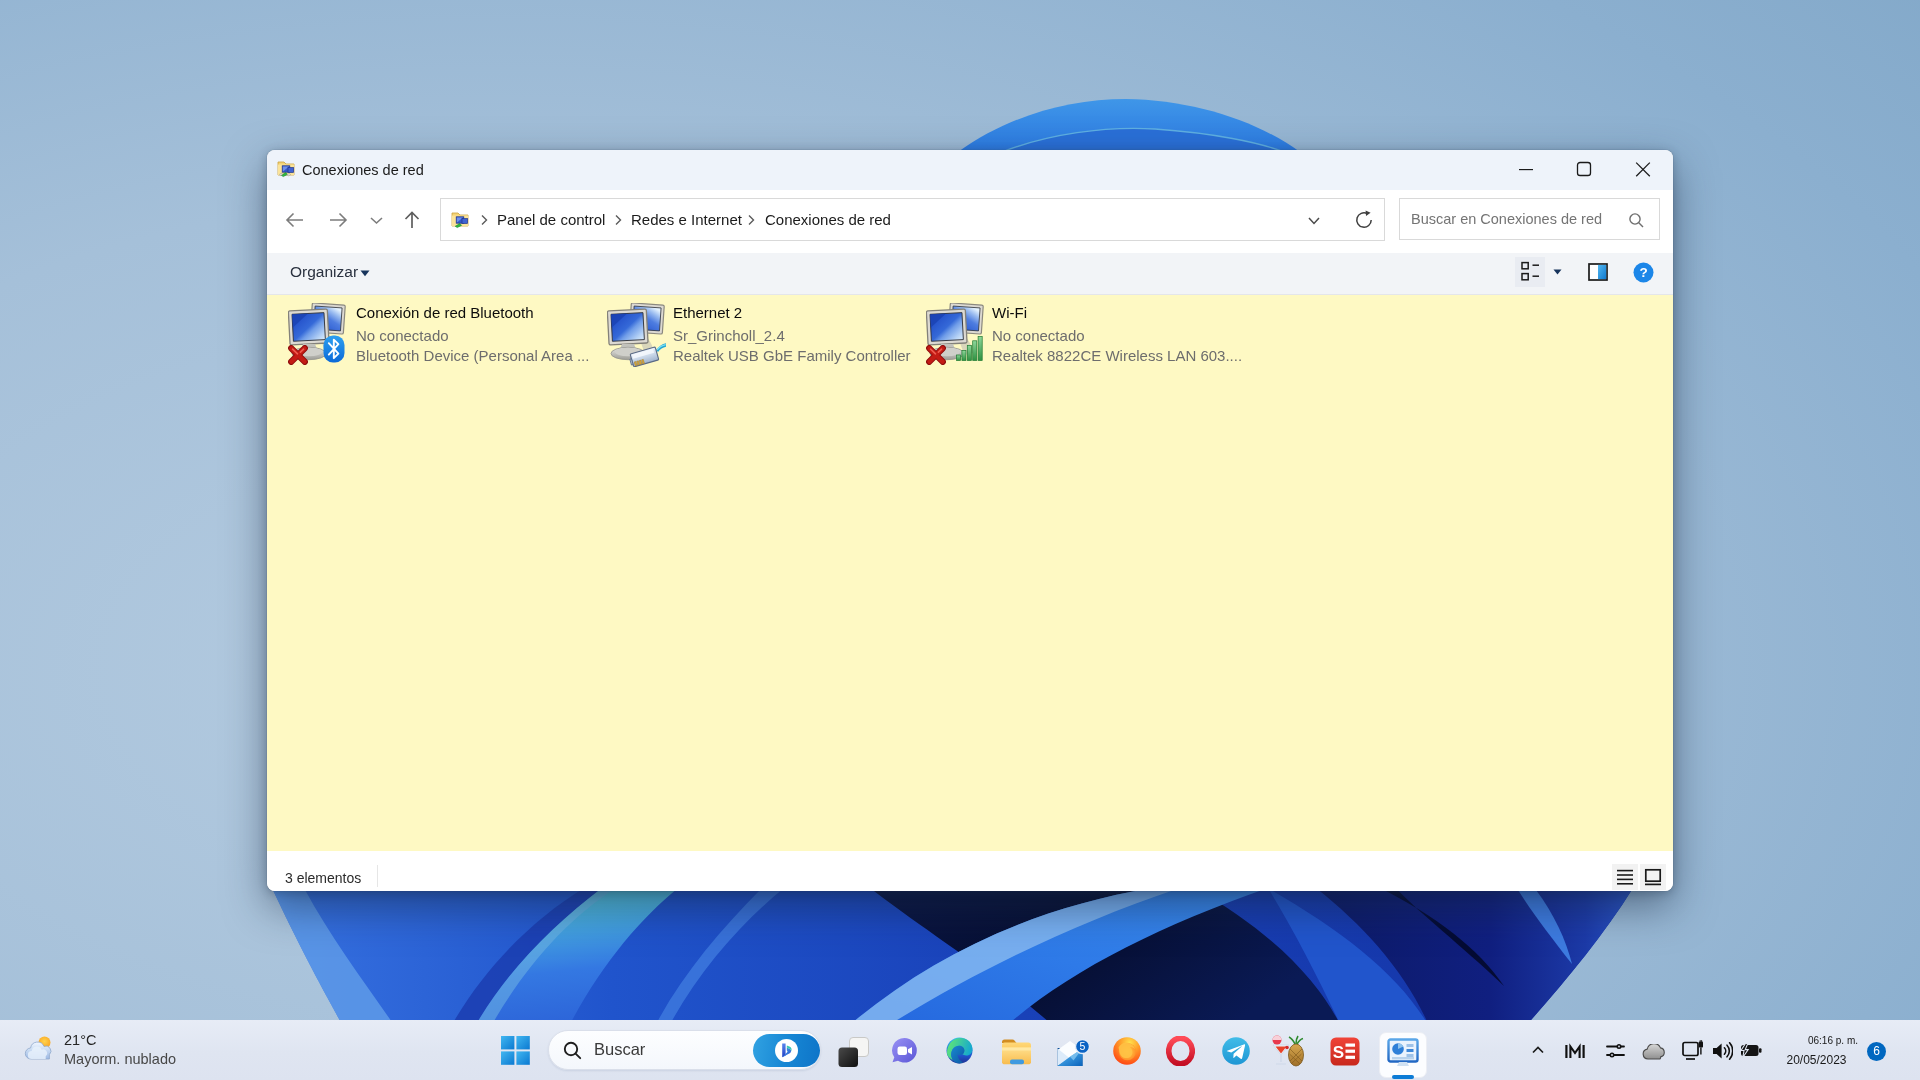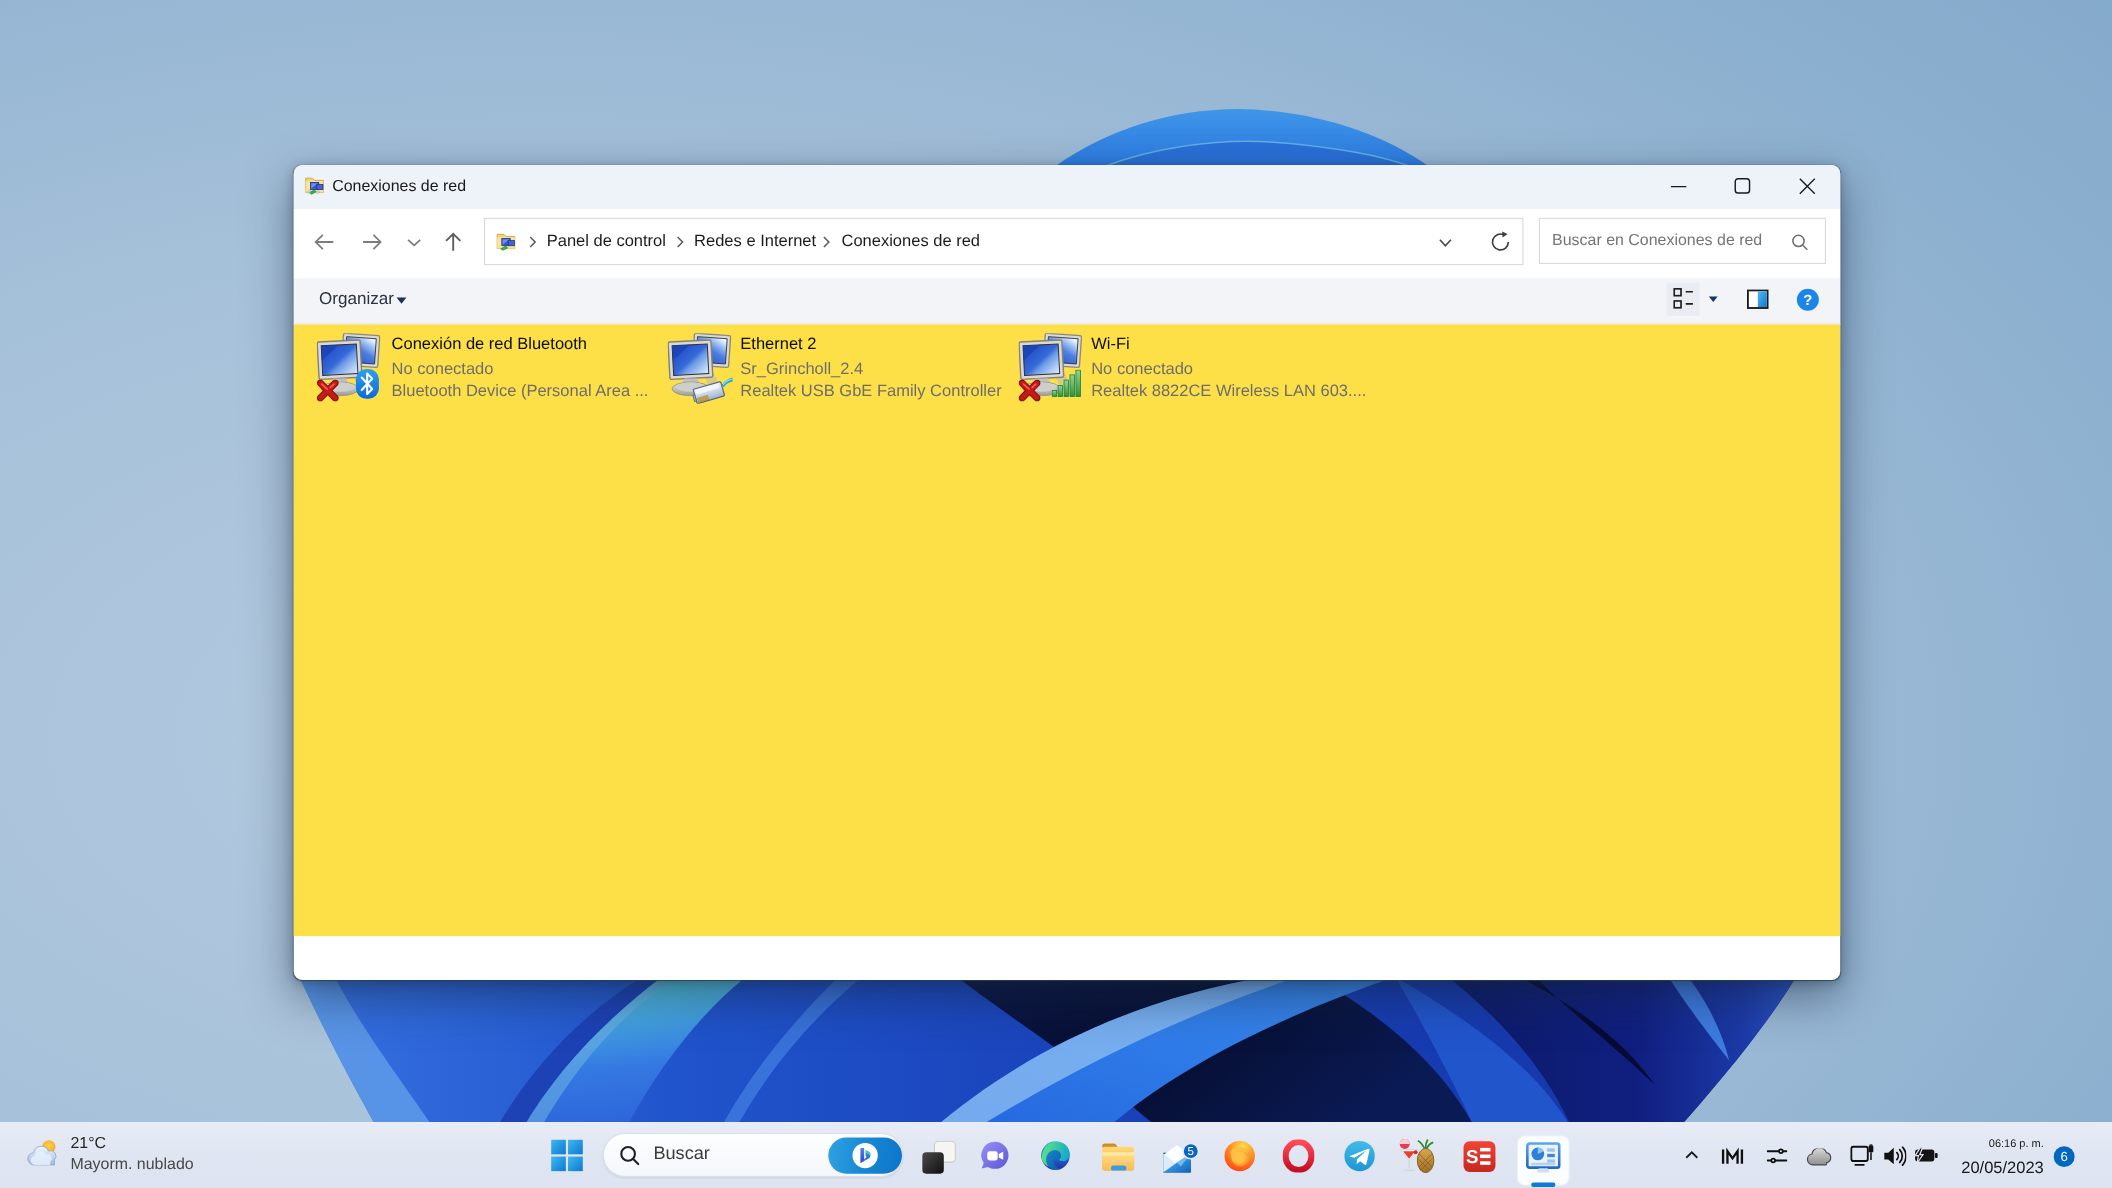--- a/index.html
+++ b/index.html
@@ -17,21 +17,21 @@
   #navbar{position:absolute;left:0;top:40px;right:0;height:63px;background:#fff;}
   #crumbbox{position:absolute;left:173px;top:48px;width:945px;height:43px;background:#fff;
     border:1px solid #d9d9d9;box-sizing:border-box;text-decoration:underline;}
   .crumbtxt{position:absolute;top:0;height:41px;line-height:41px;font-size:15px;color:#1b1b1b;white-space:nowrap;}
   #searchbox{position:absolute;left:1132px;top:48px;width:261px;height:42px;background:#fff;
     border:1px solid #d9d9d9;box-sizing:border-box;}
   #searchtxt{position:absolute;left:11px;top:0;height:40px;line-height:40px;font-size:14.5px;color:#747474;white-space:nowrap;}
   #toolbar{position:absolute;left:0;top:103px;right:0;height:41px;background:#f2f4f7;
     border-bottom:1px solid #e4e6ea;box-sizing:content-box;}
   #organizar{position:absolute;left:23px;top:10px;font-size:15.5px;color:#2b3240;}
-  #content{position:absolute;left:0;top:145px;right:0;bottom:40px;background:#fde047;}
+  #content{position:absolute;left:0;top:145px;right:0;bottom:40px;background:#fef9c3;}
   .item{position:absolute;top:0;width:320px;height:70px;}
   .iline1{position:absolute;top:1px;font-size:15px;color:#0c0c0c;white-space:nowrap;}
   .iline2{position:absolute;top:24px;font-size:15px;color:#6d6d6d;white-space:nowrap;}
   .iline3{position:absolute;top:44px;font-size:15px;color:#6d6d6d;white-space:nowrap;}
   #statusbar{position:absolute;left:0;right:0;bottom:0;height:40px;background:#fff;border-radius:0 0 8px 8px;}
   #nitems{position:absolute;left:18px;top:19px;font-size:14px;color:#2b2b2b;}
   
   #taskbar{position:absolute;left:0;top:1020px;width:1920px;height:60px;
     background:linear-gradient(180deg,#e7ecf6 0%,#dfe5f1 55%,#dde3f0 100%);}
   .tbtxt{position:absolute;white-space:nowrap;}
@@ -325,20 +325,38 @@
             <use href="#redx"></use>
           </svg>
         <svg class="abs" style="left:30px;top:33px" width="27" height="25">
             <use href="#bars5"></use>
           </svg>
         <div class="iline1" style="left:66px">Wi-Fi</div>
         <div class="iline2" style="left:66px">No conectado</div>
         <div class="iline3" style="left:66px">Realtek 8822CE Wireless LAN 603....</div>
       </div>
     </div>
+    <div id="statusbar">
+      <div id="nitems">3 elementos</div>
+      <div class="abs" style="left:110px;top:14px;width:1px;height:22px;background:#e6e6e6"></div>
+      <div class="abs" style="left:1345px;top:13px;width:26px;height:26px;background:#f2f2f2"></div>
+      <svg class="abs" style="left:1349px;top:17px" width="18" height="18" viewBox="0 0 18 18">
+        <g stroke="#1a1a1a" stroke-width="1.6">
+          <line x1="1" y1="2.6" x2="17" y2="2.6"></line>
+            <line x1="1" y1="7" x2="17" y2="7"></line>
+          <line x1="1" y1="11.4" x2="17" y2="11.4"></line>
+            <line x1="1" y1="15.8" x2="17" y2="15.8"></line>
+        </g>
+      </svg>
+      <div class="abs" style="left:1373px;top:13px;width:26px;height:26px;background:#f2f2f2"></div>
+      <svg class="abs" style="left:1377px;top:17px" width="18" height="18" viewBox="0 0 18 18">
+        <rect x="1.8" y="1.8" width="14.4" height="11.4" fill="none" stroke="#1a1a1a" stroke-width="1.7"></rect>
+        <line x1="1" y1="16.4" x2="17" y2="16.4" stroke="#1a1a1a" stroke-width="1.7"></line>
+      </svg>
+    </div>
   </div>
 
   <div id="taskbar">
     <svg class="abs" style="left:24px;top:14px" width="32" height="32" viewBox="0 0 32 32">
       <defs>
         <linearGradient id="cldG" x1="0" y1="0" x2="0" y2="1">
             <stop offset="0" stop-color="#f2f7ff"></stop>
             <stop offset="0.5" stop-color="#c6d9f2"></stop>
             <stop offset="1" stop-color="#9db9e4"></stop>
           </linearGradient>
@@ -622,17 +640,17 @@
         <path d="M 15,3.2 a 8.4,8.4 0 0 1 0,11.6"></path>
         <path d="M 17.6,0.8 a 12.4,12.4 0 0 1 0,16.4"></path>
       </g>
     </svg>
     <svg class="abs" style="left:1740px;top:23px" width="22" height="15" viewBox="0 0 22 15">
       <rect x="1" y="2" width="17.5" height="11" rx="2.5" fill="#141414"></rect>
       <rect x="19" y="5.2" width="2.5" height="4.6" rx="1" fill="#141414"></rect>
       <path d="M 5.5,0.5 L 1,7.5 L 4,7.5 L 2.8,14.5 L 8.2,6.6 L 5.2,6.6 L 7.8,0.5 Z" fill="#141414" stroke="#dfe5f1" stroke-width="1.1"></path>
     </svg>
     <div class="tbtxt" style="left:1782px;top:15px;width:76px;text-align:right;font-size:10px;color:#191919">06:16 p. m.</div>
-    <div class="tbtxt" style="left:1775px;top:33px;width:83px;text-align:right;font-size:15px;color:#191919">20/05/2023</div>
+    <div class="tbtxt" style="left:1775px;top:33px;width:83px;text-align:center;font-size:12px;color:#191919">20/05/2023</div>
     <div class="abs" style="left:1867px;top:22px;width:19px;height:19px;border-radius:50%;background:#0067c0;
       color:#fff;font-size:12px;text-align:center;line-height:19px">6</div>
   </div>
 </div>
 
 </body></html>

